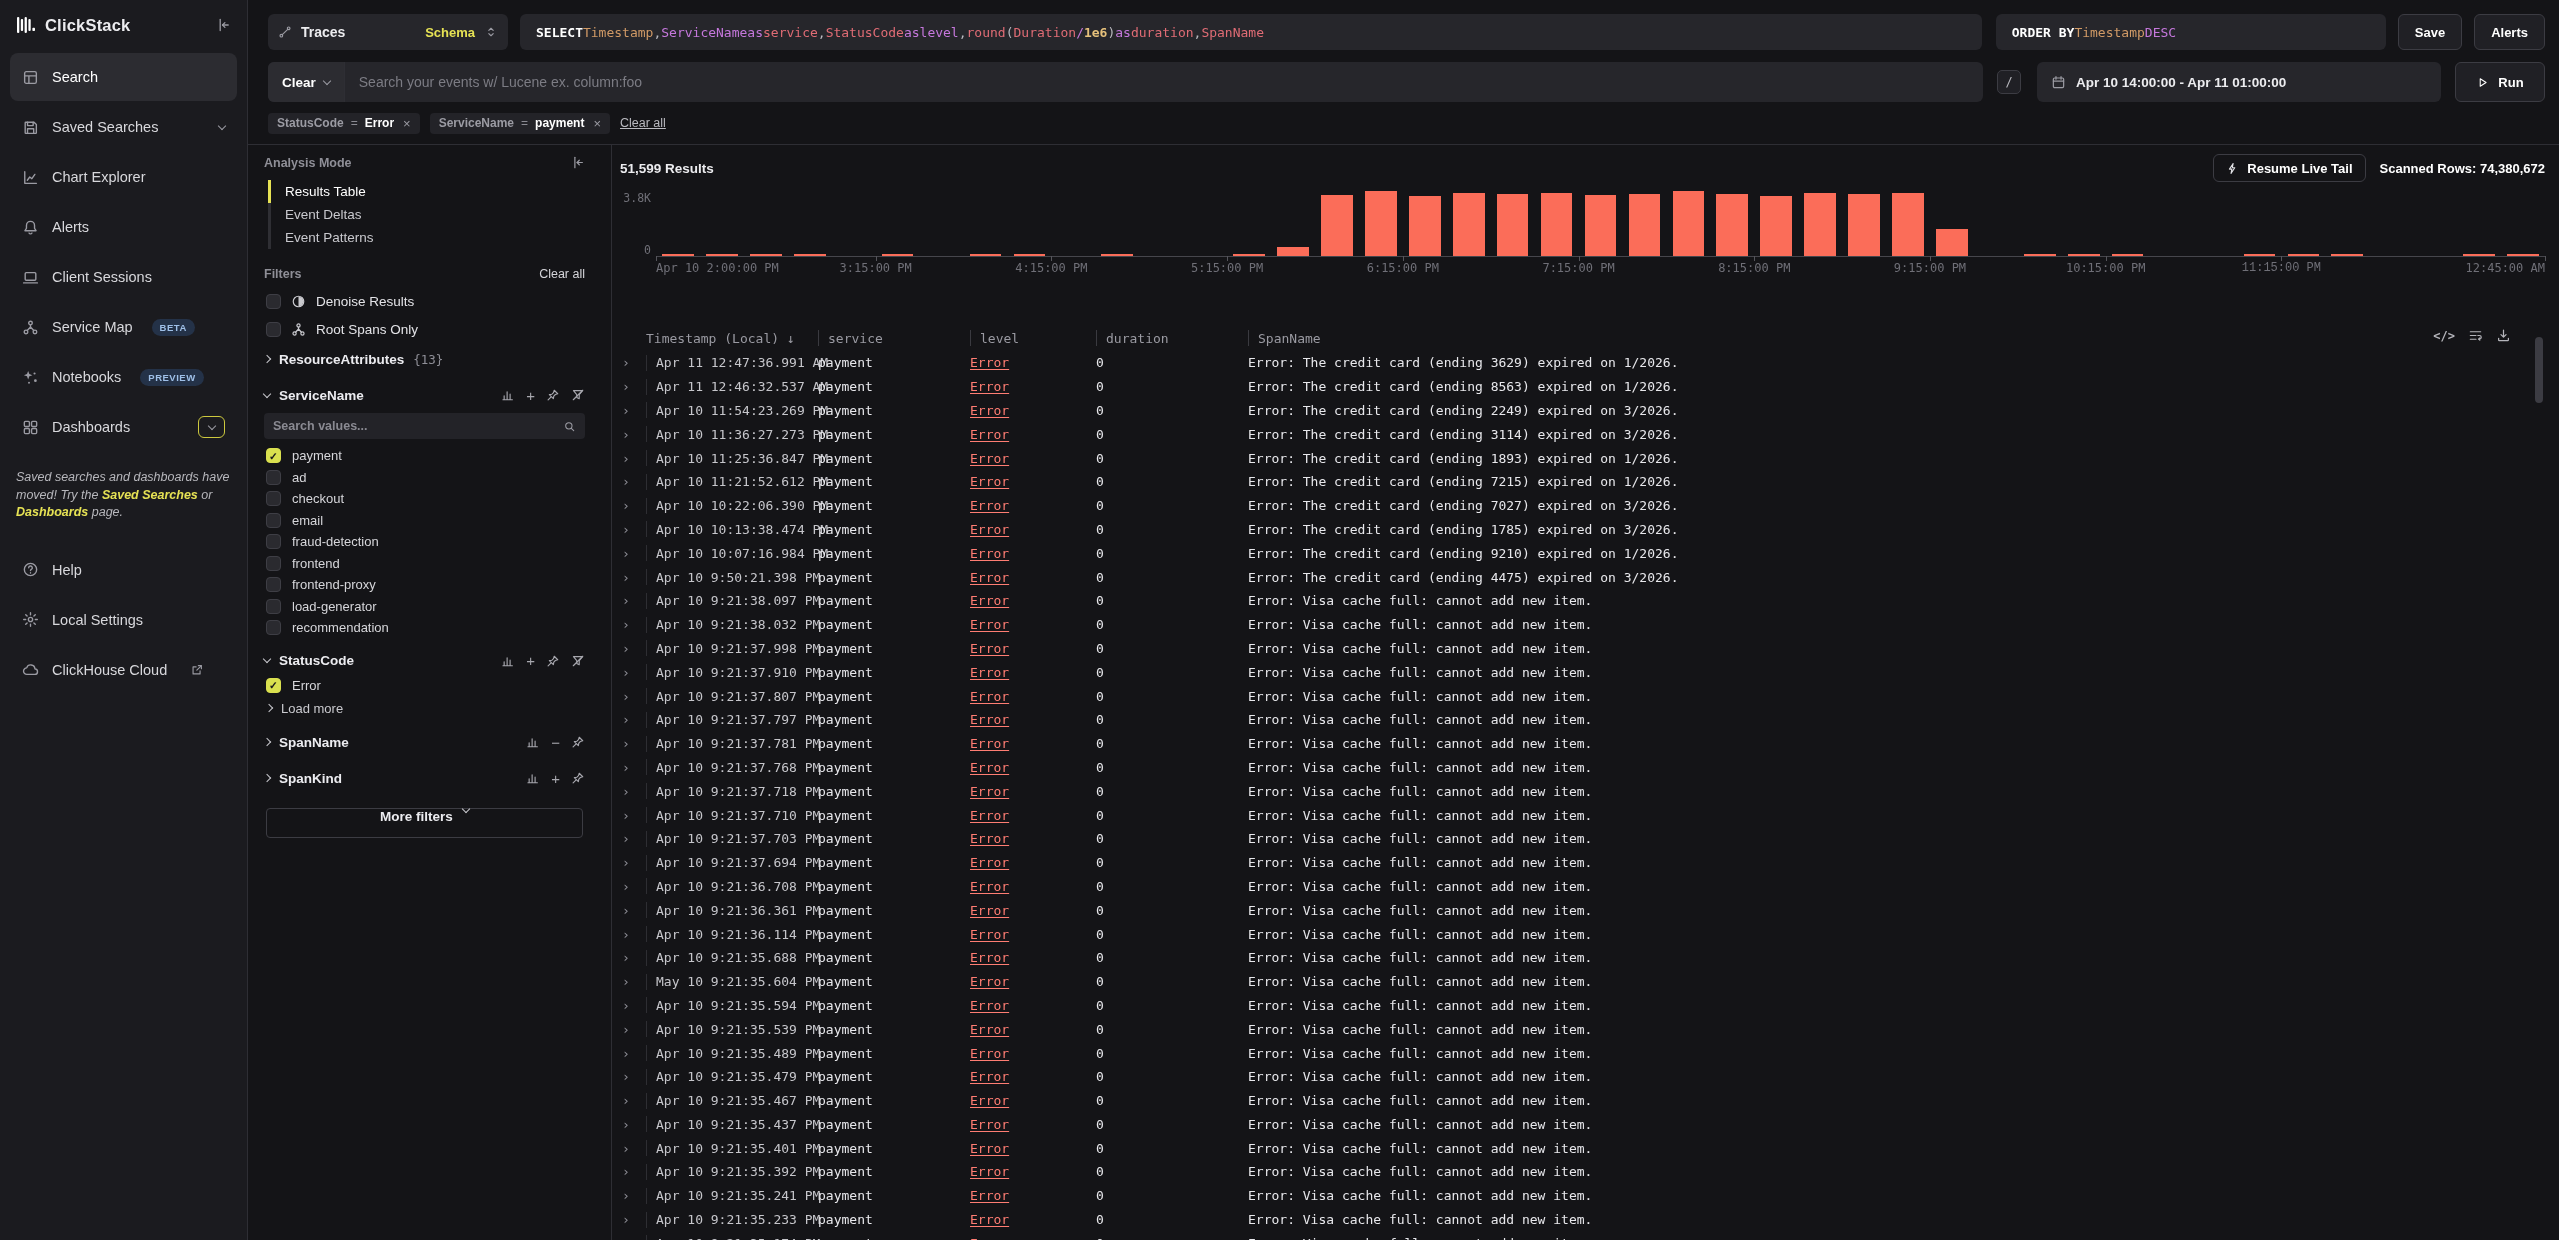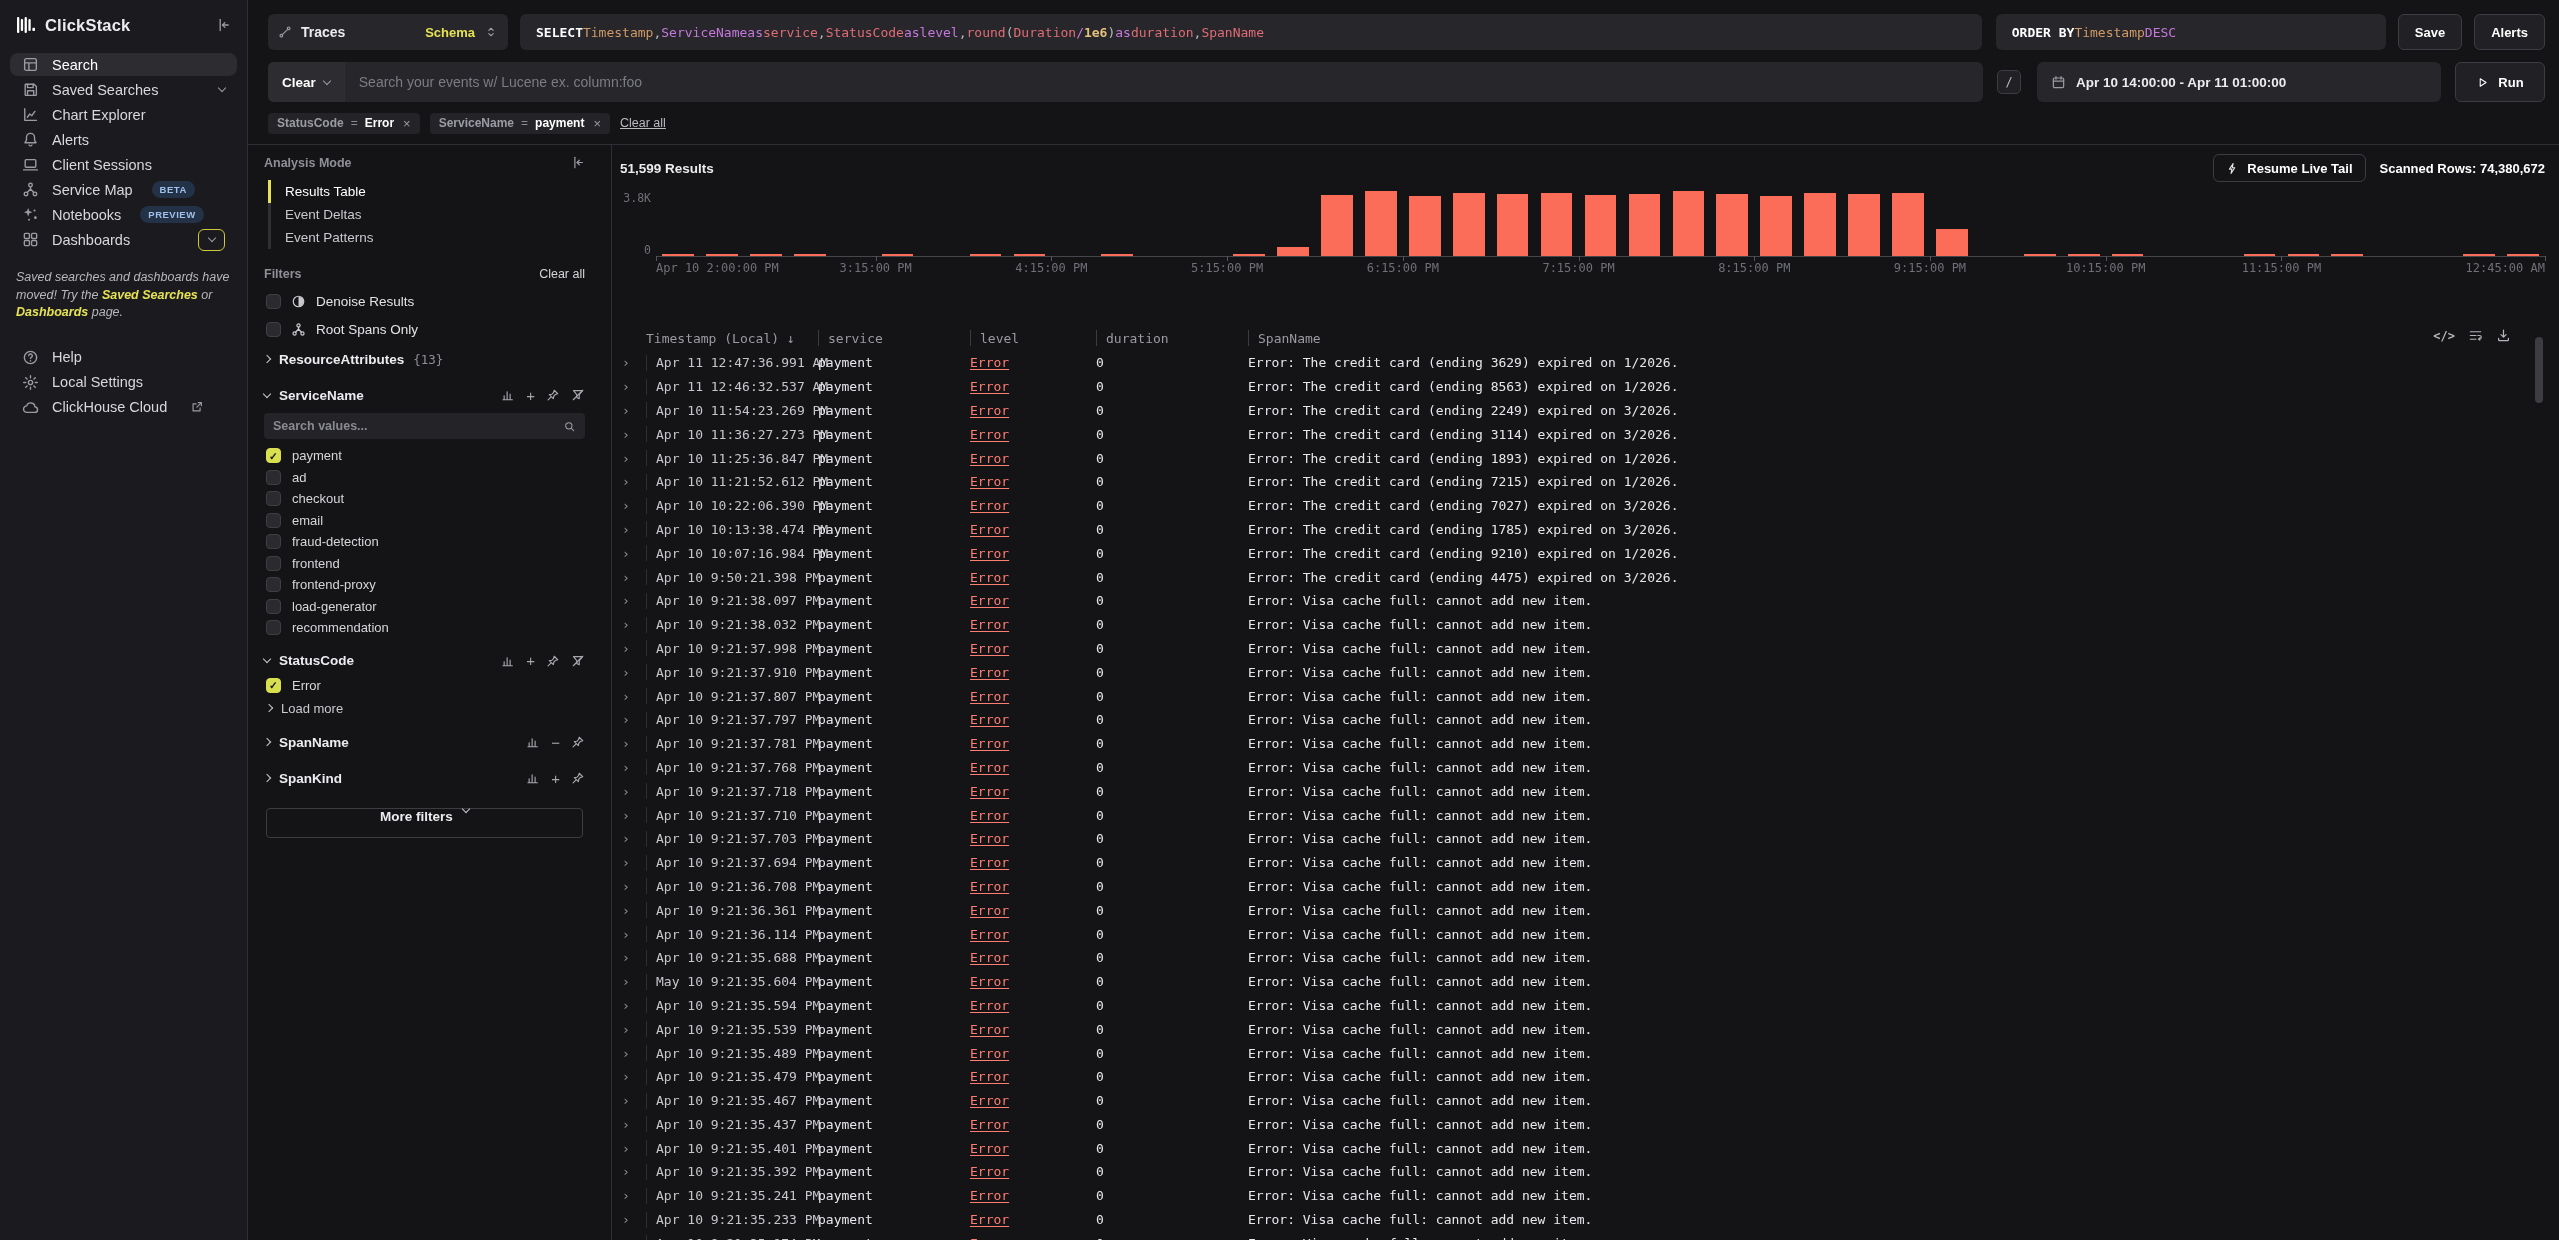--- a/index.html
+++ b/index.html
@@ -18,21 +18,21 @@
   .icon{display:inline-flex;align-items:center;justify-content:center;color:var(--muted)}
   .icon svg{width:100%;height:100%}
 
   
   .sidebar{width:248px;min-width:248px;height:100%;background:var(--bg2);border-right:1px solid var(--border);display:flex;flex-direction:column}
   .logo-row{display:flex;align-items:center;gap:9px;padding:15px 16px 10px 16px}
   .logo-mark{width:20px;height:20px;color:#fff}
   .logo-text{font-size:16.5px;font-weight:bold;letter-spacing:.2px}
   .logo-collapse{margin-left:auto;width:16px;height:16px;color:var(--muted);cursor:pointer}
   .nav{margin-top:8px;display:flex;flex-direction:column;gap:2px}
-  .nav-item{display:flex;align-items:center;gap:13px;height:23px;margin:0 10px;padding:4px 12px;border-radius:8px;font-size:14.5px;color:#d8d8dc;cursor:pointer}
+  .nav-item{display:flex;align-items:center;gap:13px;height:48px;margin:0 10px;padding:4px 12px;border-radius:8px;font-size:14.5px;color:#d8d8dc;cursor:pointer}
   .nav-item .icon{width:17px;height:17px}
   .nav-item.active{background:#2c2c31;color:#fff}
   .badge{font-size:9.5px;font-weight:bold;letter-spacing:.5px;color:var(--badge-fg);background:var(--badge-bg);border-radius:10px;padding:3px 8px;margin-left:6px}
   .chev{display:inline-block;width:6px;height:6px;border-right:1.5px solid currentColor;border-bottom:1.5px solid currentColor}
   .chev.down{transform:rotate(45deg);margin-top:-3px}
   .chev.right{transform:rotate(-45deg)}
   .nav-chev{margin-left:auto;color:var(--muted)}
   .chev-box{margin-left:auto;width:27px;height:22px;border:1.5px solid #cdc93e;border-radius:6px;display:flex;align-items:center;justify-content:center;color:var(--muted)}
   .side-note{margin:18px 16px 6px 16px;font-size:12.5px;font-style:italic;color:#b7b7bc;line-height:1.4}
   .side-note .link{color:var(--yellow);font-weight:bold;cursor:pointer}
@@ -665,21 +665,21 @@
       <div class="xlabels" id="xlabels">
           <span class="xlabel" style="left: 0%; transform: translateX(0px);">Apr 10 2:00:00 PM</span>
           <span class="xlabel" style="left: 11.6279%; transform: translateX(-50%);">3:15:00 PM</span>
           <span class="xlabel" style="left: 20.9302%; transform: translateX(-50%);">4:15:00 PM</span>
           <span class="xlabel" style="left: 30.2326%; transform: translateX(-50%);">5:15:00 PM</span>
           <span class="xlabel" style="left: 39.5349%; transform: translateX(-50%);">6:15:00 PM</span>
           <span class="xlabel" style="left: 48.8372%; transform: translateX(-50%);">7:15:00 PM</span>
           <span class="xlabel" style="left: 58.1395%; transform: translateX(-50%);">8:15:00 PM</span>
           <span class="xlabel" style="left: 67.4419%; transform: translateX(-50%);">9:15:00 PM</span>
           <span class="xlabel" style="left: 76.7442%; transform: translateX(-50%);">10:15:00 PM</span>
-          <span class="xlabel" style="left: 86.0465%; transform: translateX(-50%);">11:15:00 PM</span>
+          <span class="xlabel" style="left: 86.0465%; transform: translateX(-50%); font-family: Liberation Mono, monospace;">11:15:00 PM</span>
           <span class="xlabel" style="left: 100%; transform: translateX(-100%);">12:45:00 AM</span>
         </div>
 
       <div class="tablewrap">
         <div class="table-tools">
           <span class="code-glyph">&lt;/&gt;</span>
           <span class="icon">
               <svg viewBox="0 0 16 16" fill="none" stroke="currentColor" stroke-width="1.3" stroke-linecap="round" stroke-linejoin="round">
                 <path d="M2.5 4h11M2.5 8h6M2.5 12h6"></path>
                 <path d="M10.5 8h1.7a1.9 1.9 0 0 1 0 3.8h-.7"></path>

